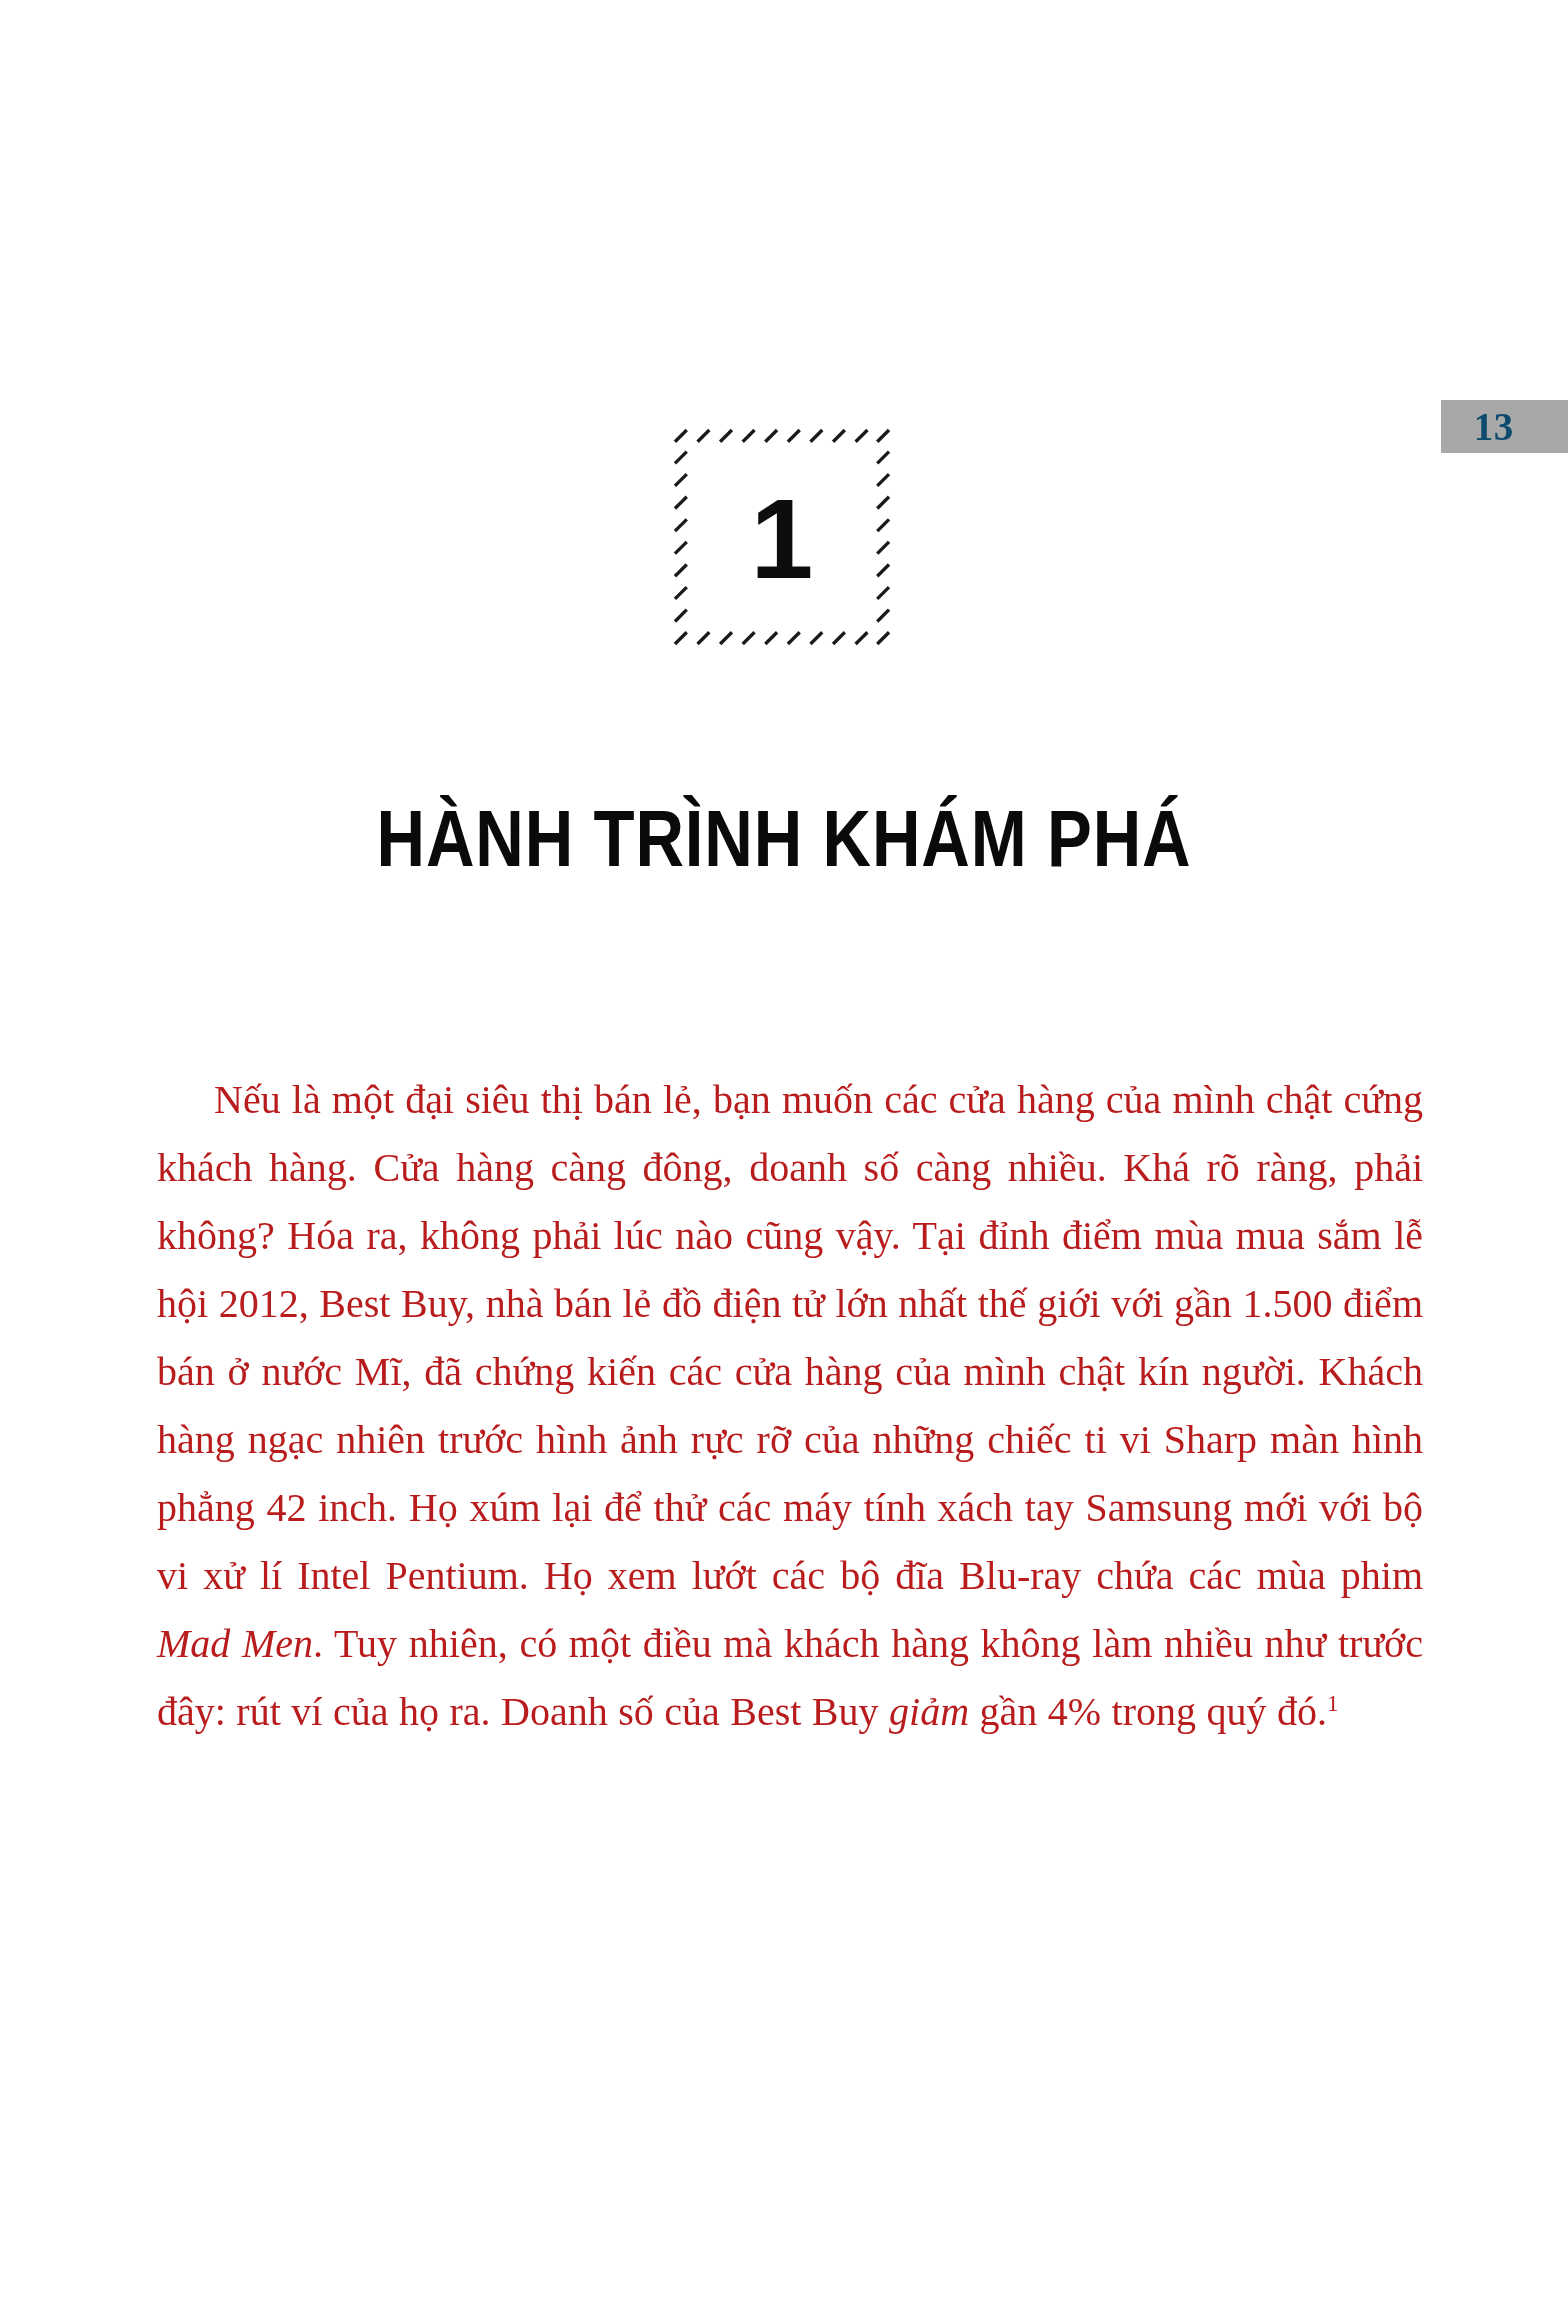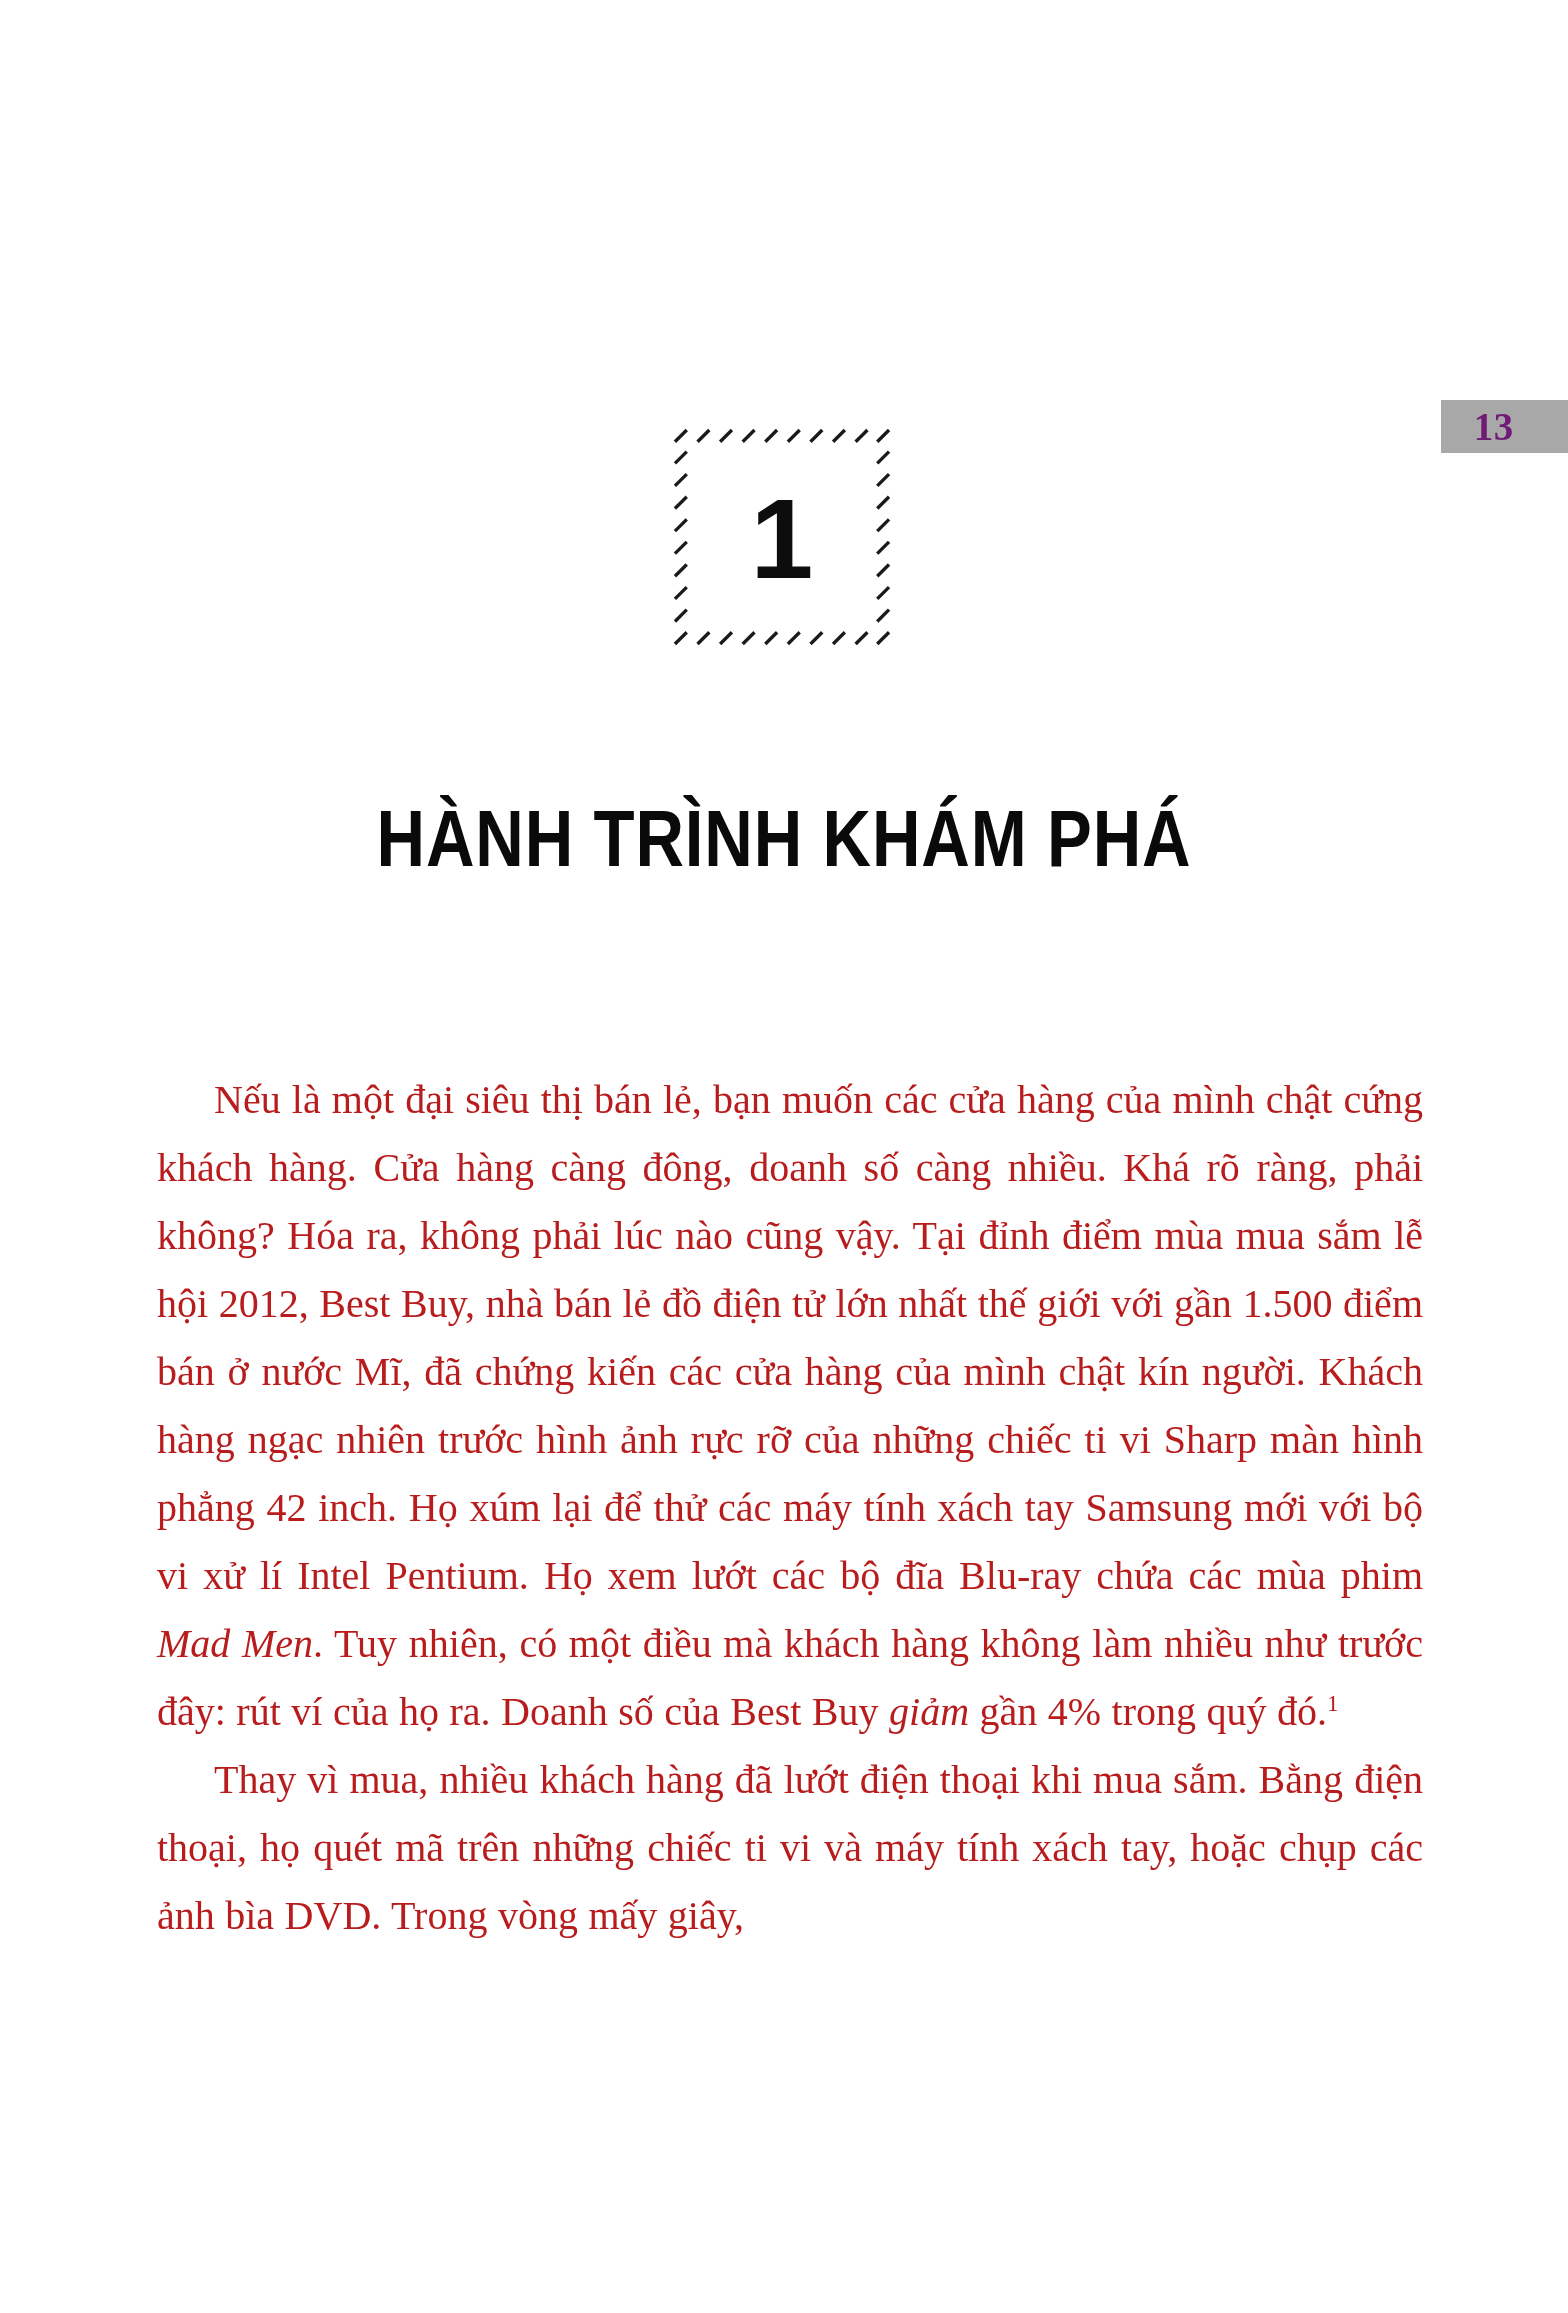--- a/index.html
+++ b/index.html
@@ -31,21 +31,21 @@
     align-items: center;
     justify-content: center;
     padding-right: 21.6px;
     box-sizing: border-box;
   }
   .page-number-badge .num {
     font-family: "Liberation Serif", "DejaVu Serif", serif;
     font-weight: 700;
     font-size: 39px;
     line-height: 1;
-    color: #701a75;
+    color: #0c4a6e;
     letter-spacing: 0.5px;
   }
 
   
   .chapter-ornament {
     position: absolute;
     left: 673px;
     top: 428px;
     width: 218px;
     height: 218px;
@@ -174,17 +174,16 @@
         <line x1="208" y1="197" x2="220" y2="185"></line>
       </g>
     </svg>
     <div class="chapter-num">1</div>
   </div>
 
   <h1 class="chapter-title">HÀNH TRÌNH KHÁM PHÁ</h1>
 
   <div class="body-block">
     <p class="indent">Nếu là một đại siêu thị bán lẻ, bạn muốn các cửa hàng của mình chật cứng khách hàng. Cửa hàng càng đông, doanh số càng nhiều. Khá rõ ràng, phải không? Hóa ra, không phải lúc nào cũng vậy. Tại đỉnh điểm mùa mua sắm lễ hội 2012, Best Buy, nhà bán lẻ đồ điện tử lớn nhất thế giới với gần 1.500 điểm bán ở nước Mĩ, đã chứng kiến các cửa hàng của mình chật kín người. Khách hàng ngạc nhiên trước hình ảnh rực rỡ của những chiếc ti vi Sharp màn hình phẳng 42 inch. Họ xúm lại để thử các máy tính xách tay Samsung mới với bộ vi xử lí Intel Pentium. Họ xem lướt các bộ đĩa Blu-ray chứa các mùa phim <span class="it">Mad Men</span>. Tuy nhiên, có một điều mà khách hàng không làm nhiều như trước đây: rút ví của họ ra. Doanh số của Best Buy <span class="it">giảm</span> gần 4% trong quý đó.<span class="fn">1</span></p>
-    <p class="indent">Thay vì mua, nhiều khách hàng đã lướt điện thoại khi mua sắm. Bằng điện thoại, họ quét mã trên những chiếc ti vi và máy tính xách tay, hoặc chụp các ảnh bìa DVD. Trong vòng mấy giây,</p>
   </div>
 
 </div>
 
 
 </body></html>

